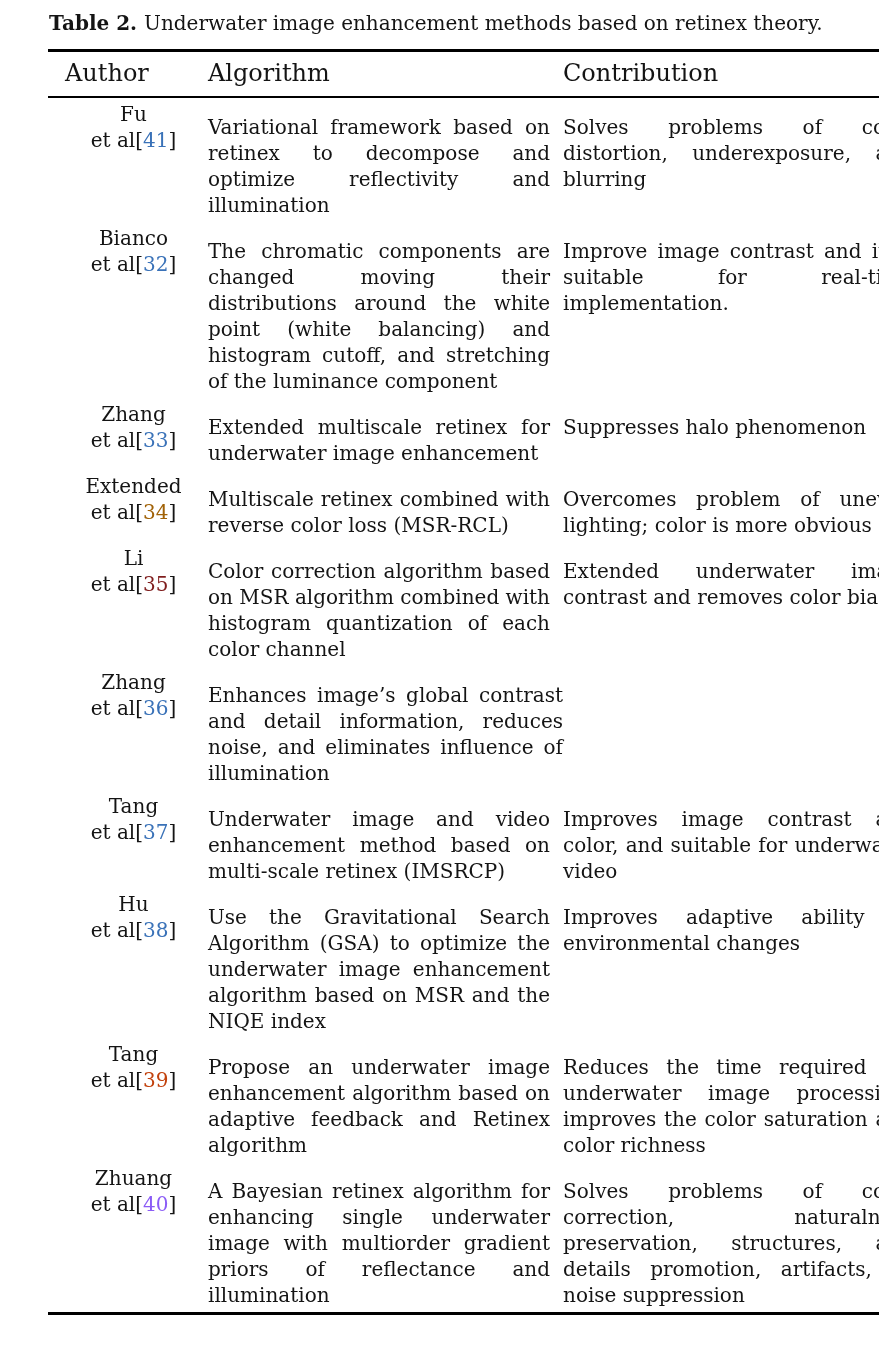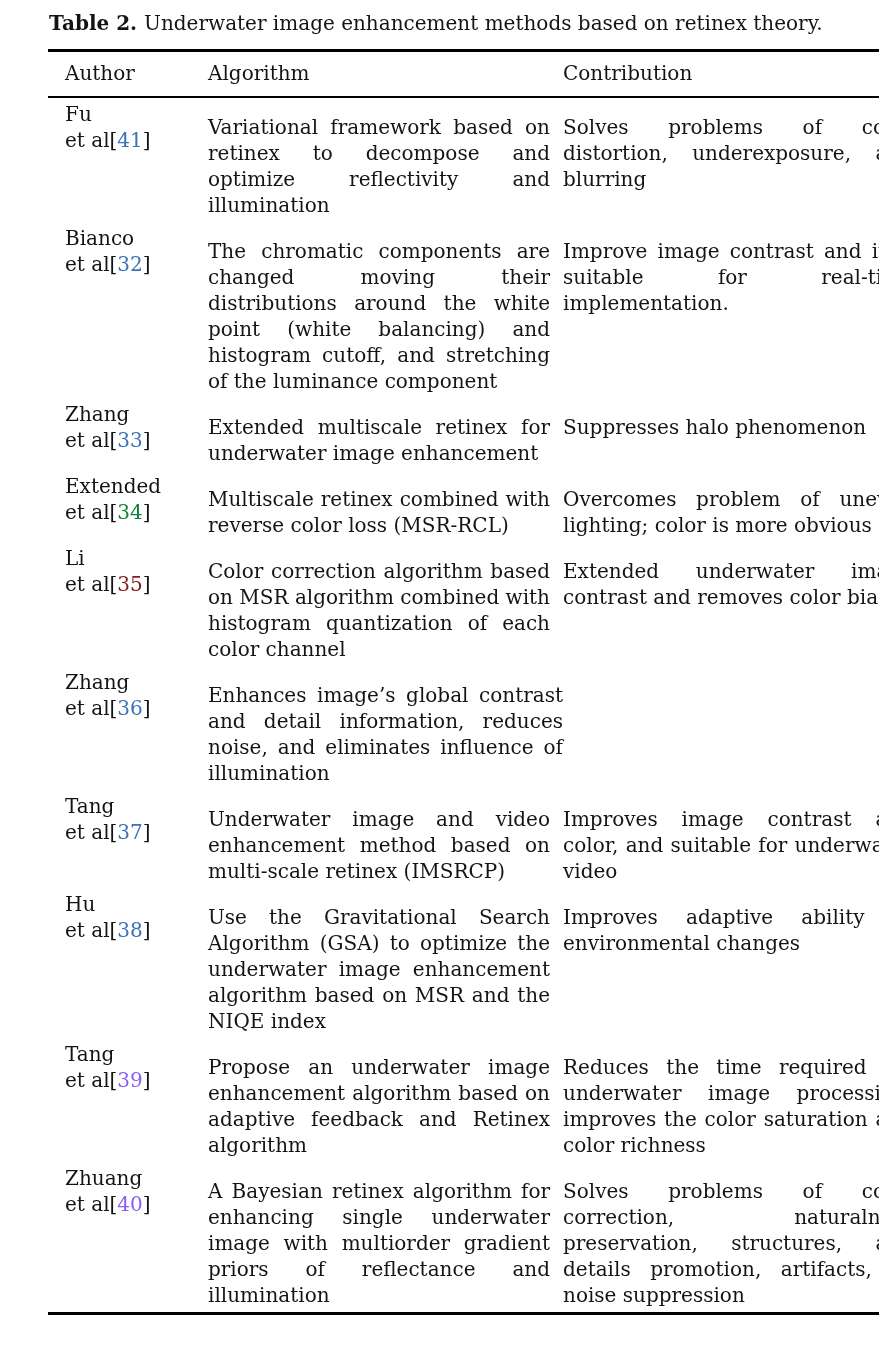--- a/index.html
+++ b/index.html
@@ -36,38 +36,39 @@
     border-top: 3px solid #000;
     border-bottom: 3px solid #000;
   }
   .thead {
     display: grid;
     grid-template-columns: 160px 355px 1fr;
     border-bottom: 2px solid #000;
     padding: 8px 0 10px 0;
   }
   .th {
-    font-size: 20px;
+    font-size: 24px;
     line-height: 26px;
   }
   .th.c-author { padding-left: 17px; }
   .th.c-algo   { }
   .th.c-contrib{ }
   
   .trow {
     display: grid;
     grid-template-columns: 160px 355px 1fr;
     padding-bottom: 4px;
   }
   .td {
     font-size: 20px;
     line-height: 26px;
   }
   .td.c-author {
     padding: 3px 6px 0 17px;
+    text-align: center;
   }
   .td.c-algo {
     padding: 16px 13px 0 0;
     text-align: justify;
     hyphens: auto;
     -webkit-hyphens: auto;
   }
   .td.c-contrib {
     padding: 16px 0 0 0;
     text-align: justify;
@@ -120,21 +121,21 @@
       <span class="author-name">Zhang</span>
       <span class="author-etal"><span>et al[</span><span class="ref-num" style="color: rgb(58, 114, 184);">33</span><span>]</span></span>
     </div>
     <div class="td c-algo">Extended multiscale retinex for underwater image enhancement</div>
     <div class="td c-contrib">Suppresses halo phenomenon</div>
   </div>
 
   <div class="trow">
     <div class="td c-author">
       <span class="author-name">Extended</span>
-      <span class="author-etal"><span>et al[</span><span class="ref-num" style="color: #15803d;">34</span><span>]</span></span>
+      <span class="author-etal"><span>et al[</span><span class="ref-num" style="color: #a16207;">34</span><span>]</span></span>
     </div>
     <div class="td c-algo">Multiscale retinex combined with reverse color loss (MSR-RCL)</div>
     <div class="td c-contrib">Overcomes problem of uneven lighting; color is more obvious</div>
   </div>
 
   <div class="trow">
     <div class="td c-author">
       <span class="author-name">Li</span>
       <span class="author-etal"><span>et al[</span><span class="ref-num" style="color: #7f1d1d;">35</span><span>]</span></span>
     </div>
@@ -164,21 +165,21 @@
       <span class="author-name">Hu</span>
       <span class="author-etal"><span>et al[</span><span class="ref-num" style="color: rgb(58, 114, 184);">38</span><span>]</span></span>
     </div>
     <div class="td c-algo">Use the Gravitational Search Algorithm (GSA) to optimize the underwater image enhancement algorithm based on MSR and the NIQE index</div>
     <div class="td c-contrib">Improves adaptive ability to environmental changes</div>
   </div>
 
   <div class="trow">
     <div class="td c-author">
       <span class="author-name">Tang</span>
-      <span class="author-etal"><span>et al[</span><span class="ref-num" style="color: #8b5cf6;">39</span><span>]</span></span>
+      <span class="author-etal"><span>et al[</span><span class="ref-num" style="color: #c2410c;">39</span><span>]</span></span>
     </div>
     <div class="td c-algo">Propose an underwater image enhancement algorithm based on adaptive feedback and Retinex algorithm</div>
     <div class="td c-contrib">Reduces the time required for underwater image processing, improves the color saturation and color richness</div>
   </div>
 
   <div class="trow">
     <div class="td c-author">
       <span class="author-name">Zhuang</span>
       <span class="author-etal"><span>et al[</span><span class="ref-num" style="color: #8b5cf6;">40</span><span>]</span></span>
     </div>

